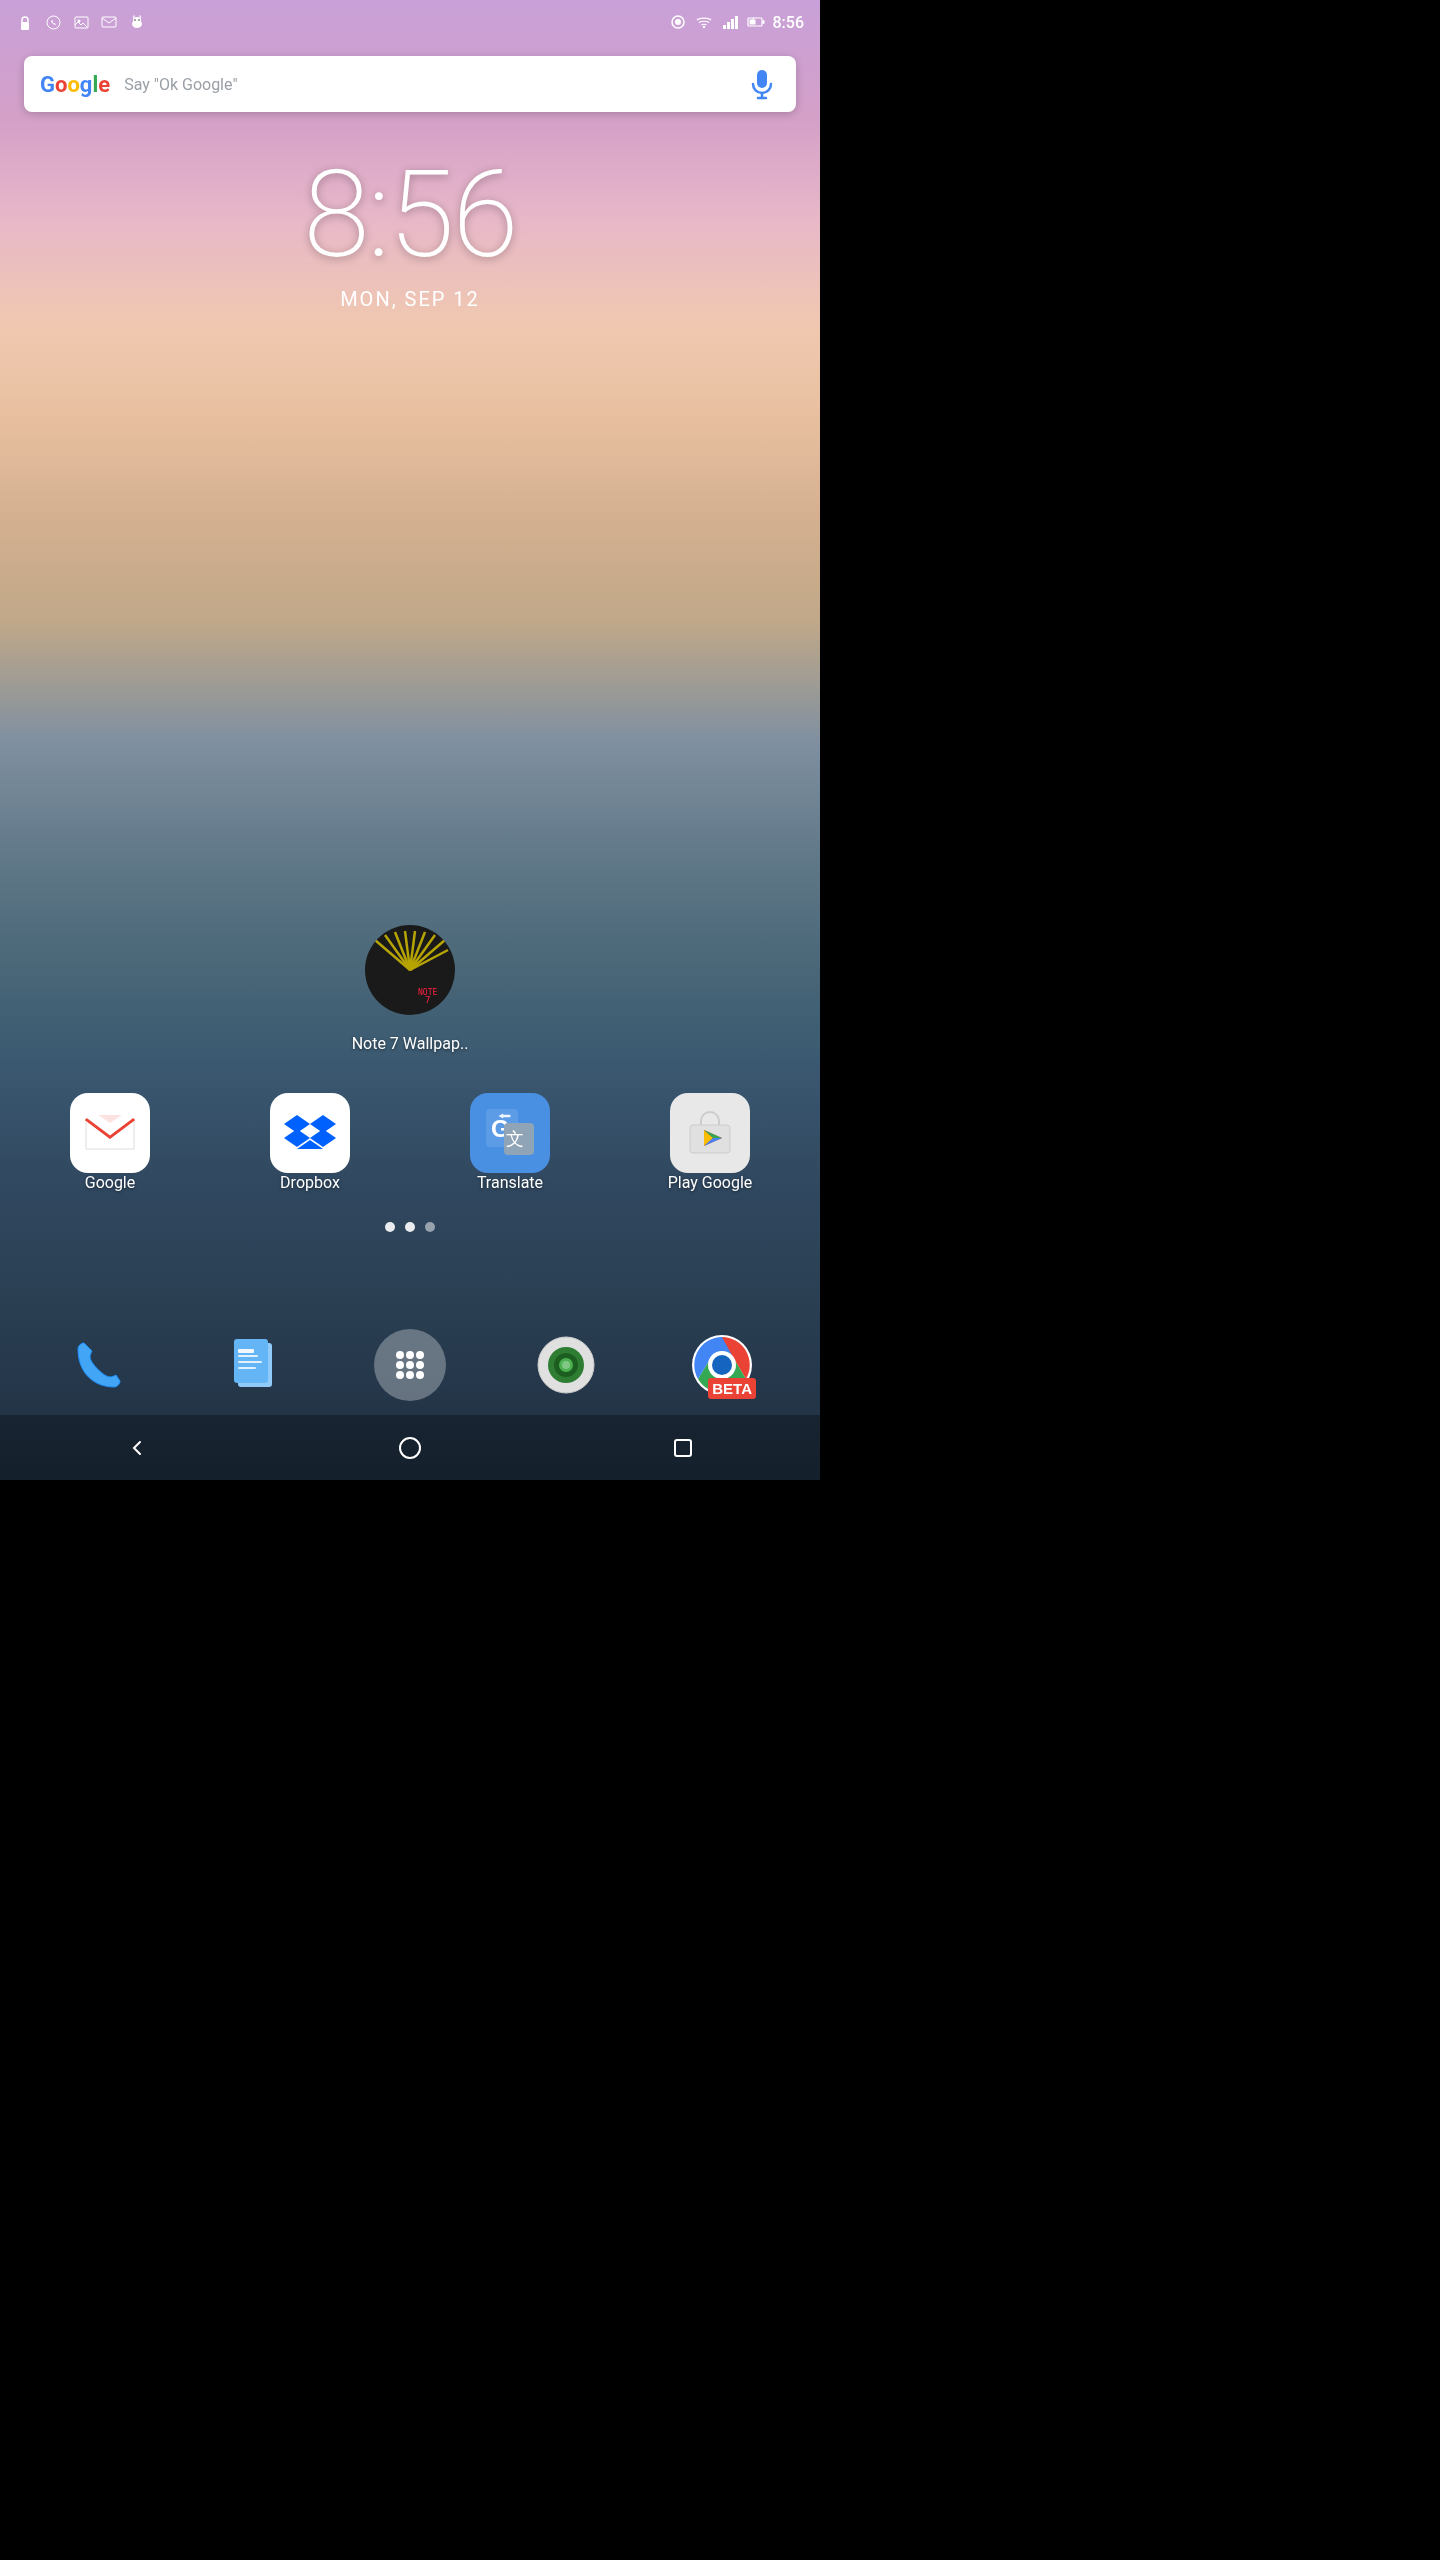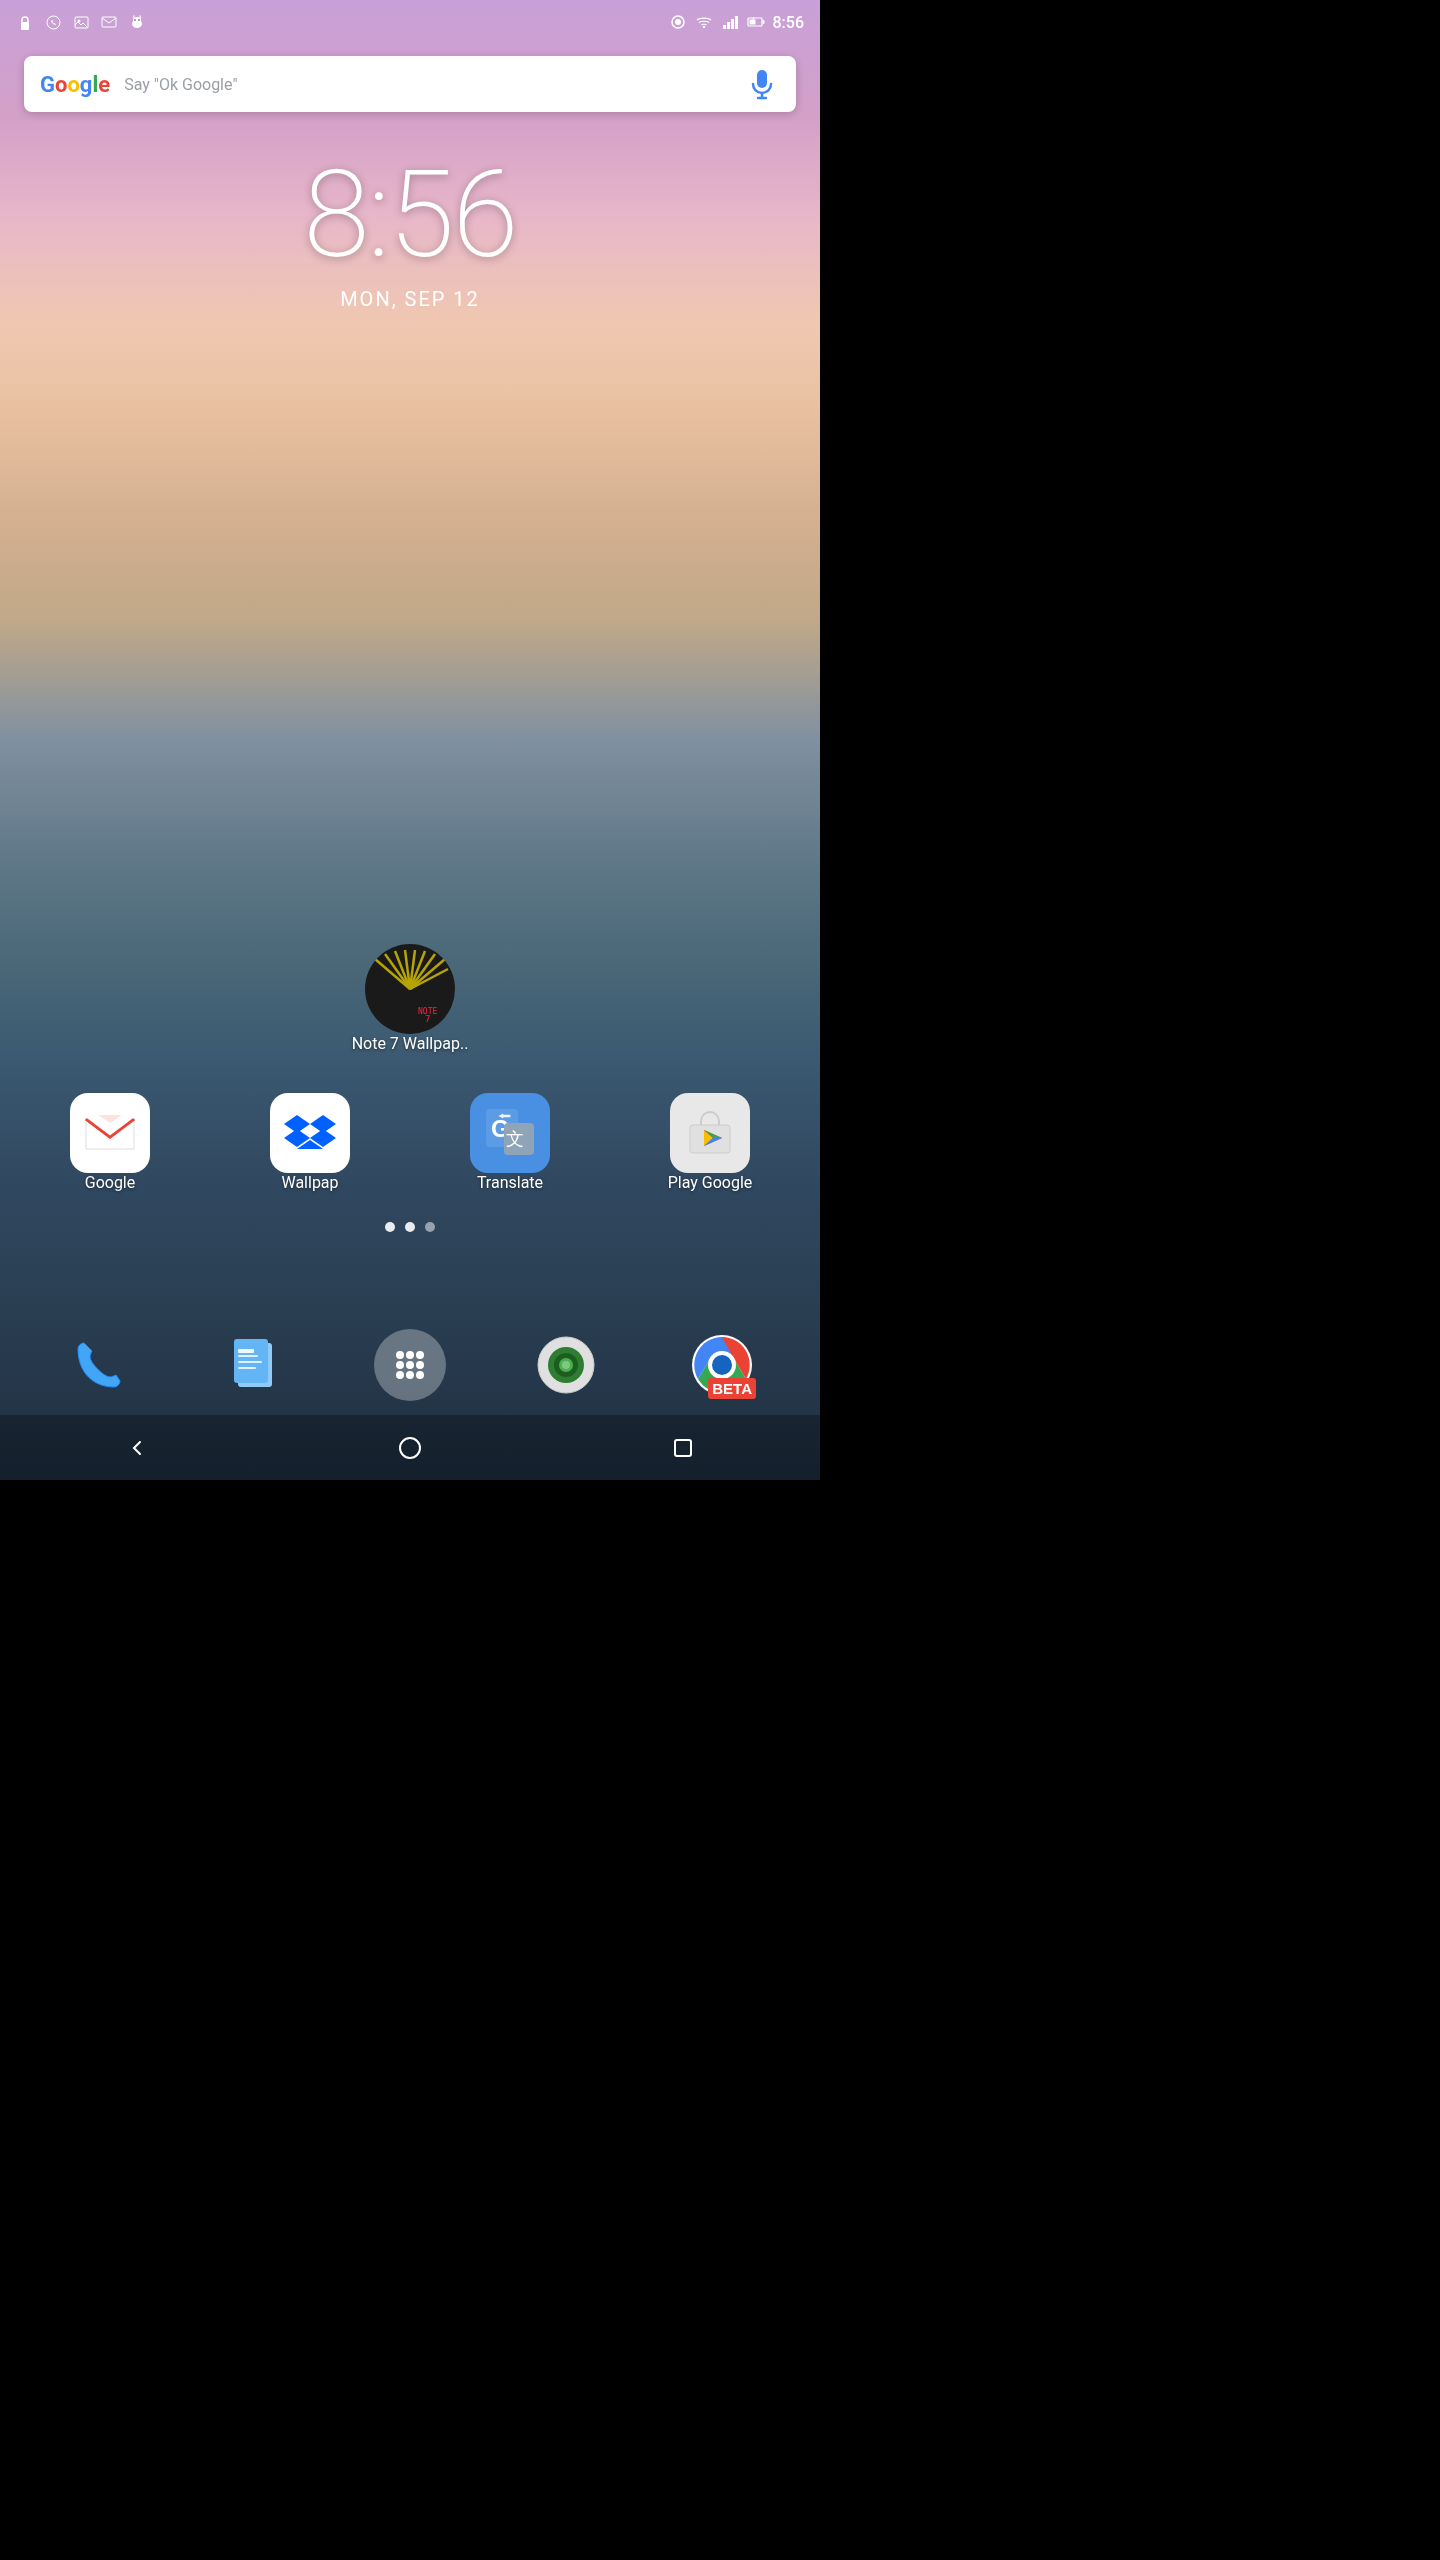--- a/index.html
+++ b/index.html
@@ -154,20 +154,21 @@
       z-index: 10;
     }
 
     
     .single-app {
       display: flex;
       flex-direction: column;
       align-items: center;
       padding: 0 30px;
       margin-bottom: 40px;
+      gap: 19px;
     }
 
     .note7-icon {
       width: 90px;
       height: 90px;
       border-radius: 50%;
       background: #1a1a1a;
       display: flex;
       align-items: center;
       justify-content: center;
@@ -468,21 +469,21 @@
     <div class="app-item">
       <div class="dropbox-icon">
         <svg width="52" height="48" viewBox="0 0 52 48" fill="none">
           <path d="M13 6L26 15L13 24L0 15Z" fill="#0061FF" transform="translate(0,0) scale(1)"></path>
           <path d="M39 6L52 15L39 24L26 15Z" fill="#0061FF" transform="translate(0,0)"></path>
           <path d="M0 29L13 20L26 29L13 38Z" fill="#0061FF"></path>
           <path d="M26 29L39 20L52 29L39 38Z" fill="#0061FF"></path>
           <path d="M13 40L26 31L39 40" fill="#0061FF"></path>
         </svg>
       </div>
-      <div class="app-label">Wallpap</div>
+      <div class="app-label">Dropbox</div>
     </div>
 
     <div class="app-item">
       <div class="translate-icon">
         <svg width="52" height="52" viewBox="0 0 52 52" fill="none">
 
           <rect x="2" y="2" width="32" height="38" rx="4" fill="#5c9be6"></rect>
 
           <text x="7" y="30" fill="white" font-size="24" font-family="Arial" font-weight="bold">G</text>
 

